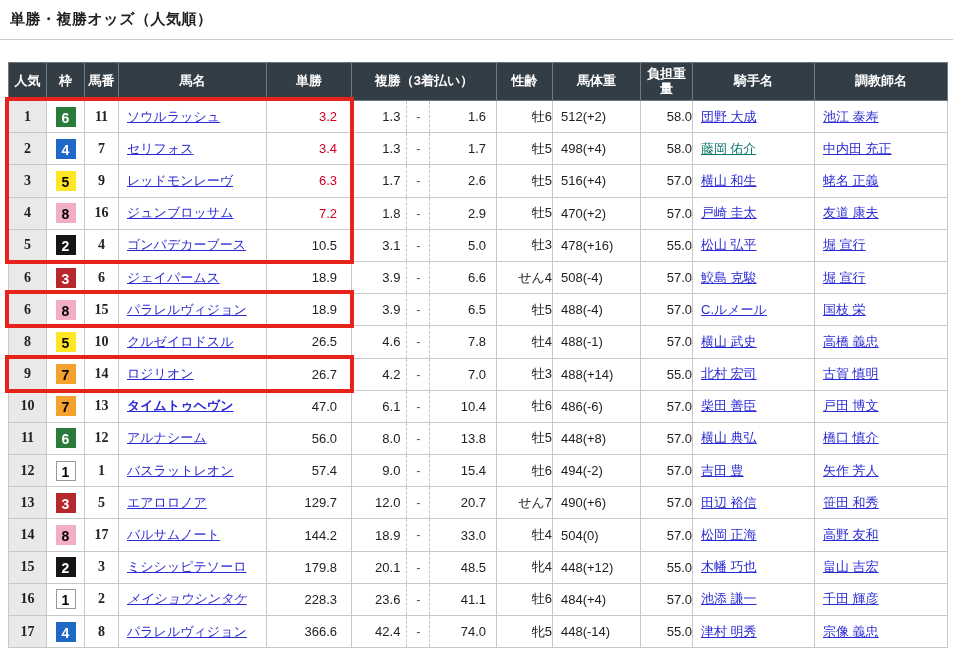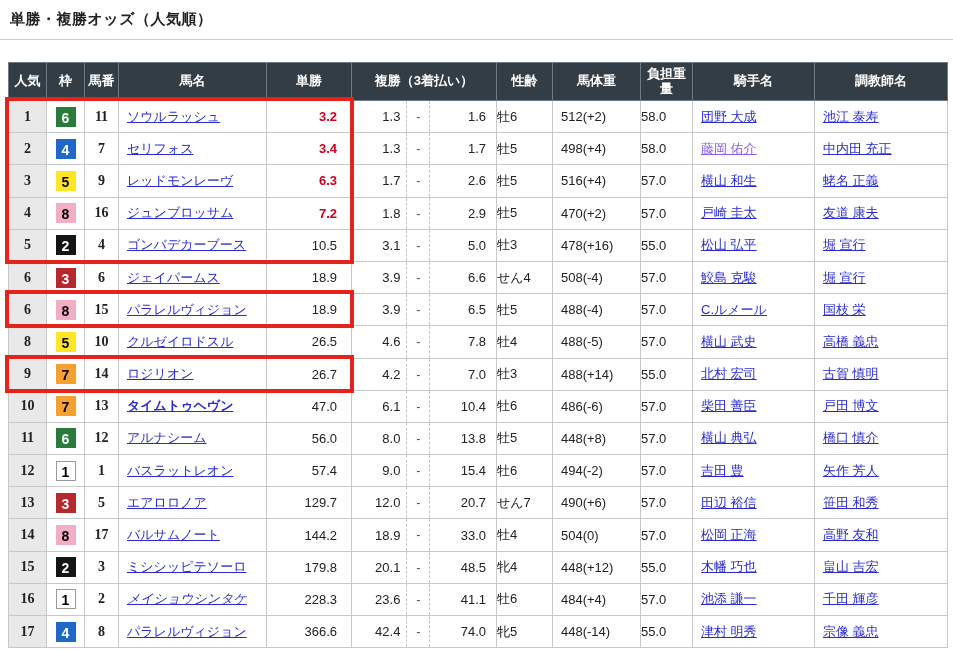--- a/index.html
+++ b/index.html
@@ -16,22 +16,22 @@
     height: 38px; text-align: center; border: 1px solid #707a82; line-height: 1.15; }
   td { border: 1px solid #c8c8c8; height: 32.2px; font-size: 13px; color: #222;
     background: #fff; overflow: hidden; white-space: nowrap; }
   td.rank { background: #e9e9e9; text-align: center;
     font-family: "Liberation Serif", serif; font-weight: bold; font-size: 14px; }
   td.frame { text-align: center; }
   td.hnum { text-align: center; font-family: "Liberation Serif", serif;
     font-weight: bold; font-size: 14px; }
   td.name, td.jockey, td.trainer { text-align: left; padding-left: 8px; }
   td.win { text-align: right; padding-right: 14px; }
-  td.win.hot { font-weight: bold; margin-left: 12px; }
-  td.sexage, td.carried { text-align: left; }
+  td.win.hot { font-weight: normal; margin-left: 12px; }
+  td.sexage, td.carried { text-align: right; }
   td.hweight { text-align: left; padding-left: 8px; }
   .frame-badge { display: inline-block; width: 20px; height: 20px; line-height: 20px;
     text-align: center; font-weight: bold; font-size: 14px; vertical-align: middle; }
   a.lnk { text-decoration: underline; cursor: pointer; }
   .place-flex { display: flex; align-items: center; height: 100%; }
   .place-min { flex: 1 1 0; text-align: right; padding-right: 6px; }
   .place-sep { width: 24px; text-align: center; color: #555;
     border-left: 1px dashed #c4c4c4; border-right: 1px dashed #c4c4c4;
     align-self: stretch; line-height: 31px; }
   .place-max { flex: 1.15 1 0; text-align: right; padding-right: 10px; }
@@ -103,21 +103,21 @@
             <td class="place">
               <div class="place-flex">
                 <span class="place-min">1.3</span>
                 <span class="place-sep">-</span>
                 <span class="place-max">1.7</span>
               </div>
             </td>
             <td class="sexage">牡5</td>
             <td class="hweight">498(+4)</td>
             <td class="carried">58.0</td>
-            <td class="jockey"><a class="lnk" style="color: #8b5cf6;">藤岡 佑介</a></td>
+            <td class="jockey"><a class="lnk" style="color: #0f766e; font-family: Liberation Serif, serif;">藤岡 佑介</a></td>
             <td class="trainer"><a class="lnk" style="color: rgb(43, 43, 213);">中内田 充正</a></td>
           </tr>
           <tr>
             <td class="rank">3</td>
             <td class="frame"><span class="frame-badge" style="background: rgb(255, 230, 36); color: rgb(0, 0, 0); border: 1px solid rgb(255, 230, 36);">5</span></td>
             <td class="hnum">9</td>
             <td class="name"><a class="lnk" style="color: rgb(43, 43, 213);">レッドモンレーヴ</a></td>
             <td class="win hot" style="color: rgb(204, 0, 34);">6.3</td>
             <td class="place">
               <div class="place-flex">
@@ -215,21 +215,21 @@
             <td class="name"><a class="lnk" style="color: rgb(43, 43, 213);">クルゼイロドスル</a></td>
             <td class="win">26.5</td>
             <td class="place">
               <div class="place-flex">
                 <span class="place-min">4.6</span>
                 <span class="place-sep">-</span>
                 <span class="place-max">7.8</span>
               </div>
             </td>
             <td class="sexage">牡4</td>
-            <td class="hweight">488(-5)</td>
+            <td class="hweight">488(-1)</td>
             <td class="carried">57.0</td>
             <td class="jockey"><a class="lnk" style="color: rgb(43, 43, 213);">横山 武史</a></td>
             <td class="trainer"><a class="lnk" style="color: rgb(43, 43, 213);">高橋 義忠</a></td>
           </tr>
           <tr>
             <td class="rank">9</td>
             <td class="frame"><span class="frame-badge" style="background: rgb(245, 161, 45); color: rgb(0, 0, 0); border: 1px solid rgb(245, 161, 45);">7</span></td>
             <td class="hnum">14</td>
             <td class="name"><a class="lnk" style="color: rgb(43, 43, 213);">ロジリオン</a></td>
             <td class="win">26.7</td>

